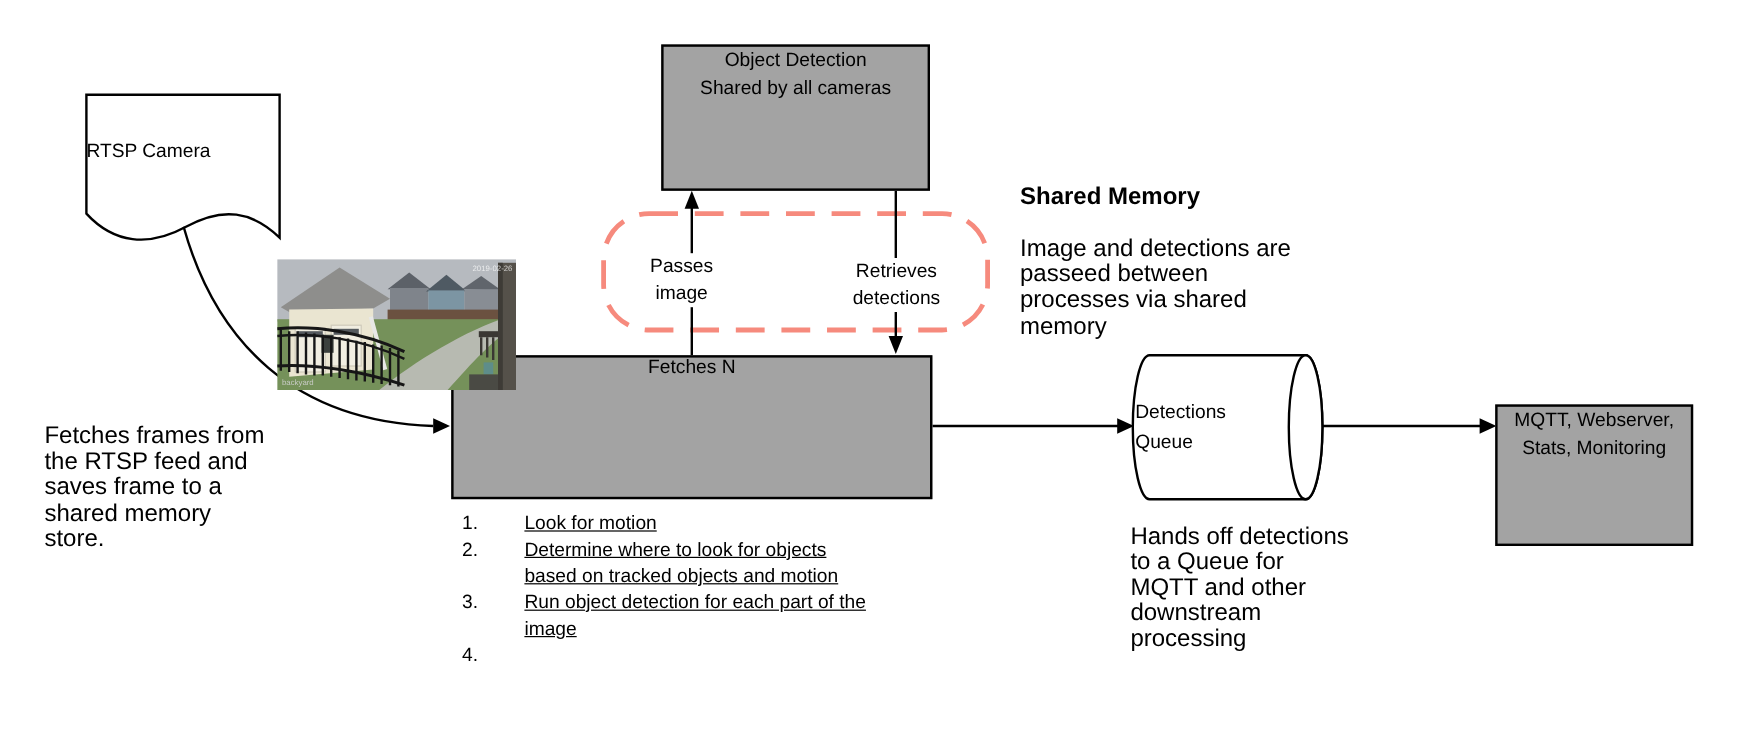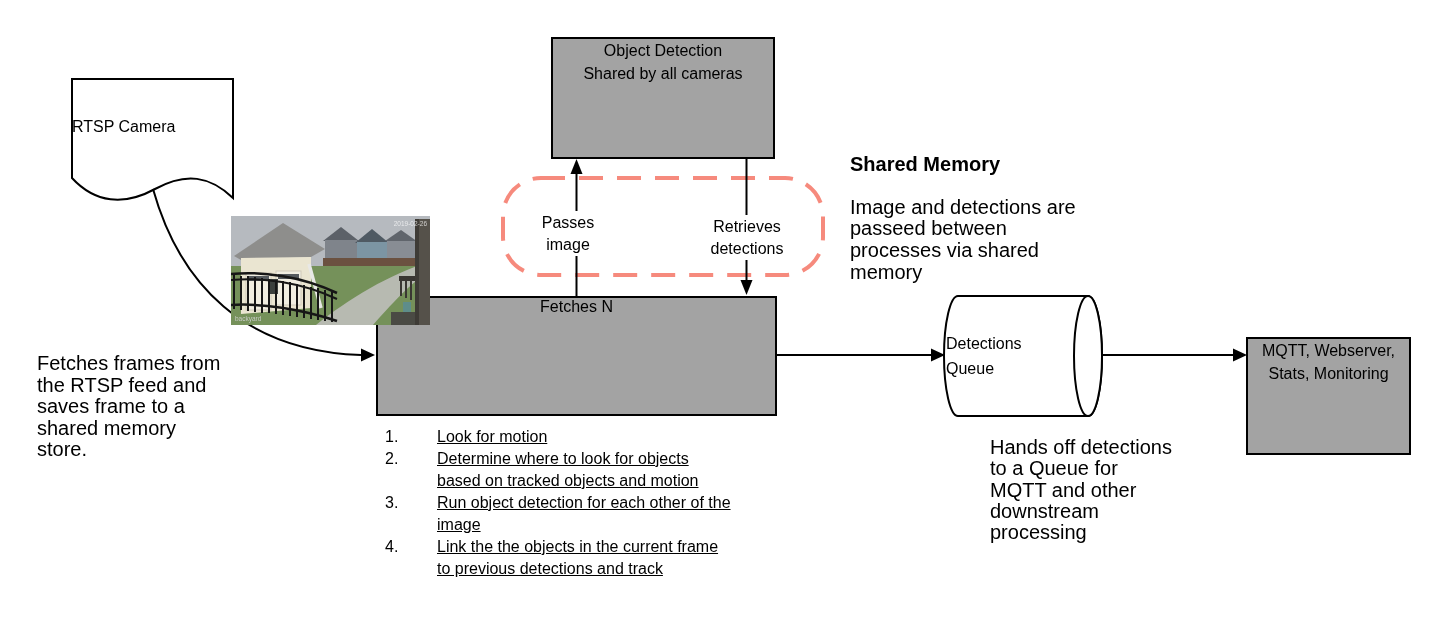--- a/index.html
+++ b/index.html
@@ -27,21 +27,21 @@
   #outputs          { left:1246px; top:296px; width:165px; height:118px; line-height:23px;margin-top:41px; }
 
   #rtsp-label  { left:72px;  top:112px; width:161px; line-height:30px; }
   #queue-label { left:946px; top:331px; width:126px; line-height:25px; white-space:pre-line; z-index:2; }
 
   #passes-label    { left:528px; top:211px; width:80px; }
   #retrieves-label { left:699px; top:215px; width:96px; }
 
   #fetch-note         { left:37px;  top:353px; width:205px; }
   #shared-memory-note { left:850px; top:132px; width:250px; }
-  #queue-note         { left:942px; top:437px; width:205px; line-height:21.3px;margin-left:48px; }
+  #queue-note         { left:942px; top:437px; width:205px; line-height:21.3px; }
 
   #steps { position:absolute; left:385px; top:426px; width:390px; z-index:2; font-size:16px; }
   .step-row { display:flex; line-height:22px; }
   .step-num { width:52px; flex:none; }
   .step-text { flex:1; white-space:pre-line;text-decoration:underline; }
 
   #snapshot { position:absolute; left:231px; top:216px; width:199px; height:109px; z-index:4; }
 </style>
 </head>
 <body>
@@ -134,27 +134,25 @@
       <div class="step-num">1.</div>
       <div class="step-text">Look for motion</div>
     </div>
     <div class="step-row">
       <div class="step-num">2.</div>
       <div class="step-text">Determine where to look for objects
 based on tracked objects and motion</div>
     </div>
     <div class="step-row">
       <div class="step-num">3.</div>
-      <div class="step-text">Run object detection for each other of the
+      <div class="step-text">Run object detection for each part of the
 image</div>
     </div>
     <div class="step-row">
       <div class="step-num">4.</div>
-      <div class="step-text">Link the the objects in the current frame
-to previous detections and track</div>
     </div>
   </div>
 
   <svg id="snapshot" viewBox="0 0 199 109" preserveAspectRatio="none">
 
     <rect x="0" y="0" width="199" height="52" fill="#b6babf"></rect>
 
     <g>
       <polygon points="92,25 110,11 128,25" fill="#5c6168"></polygon>
       <rect x="94" y="24" width="32" height="22" fill="#7f848b"></rect>

